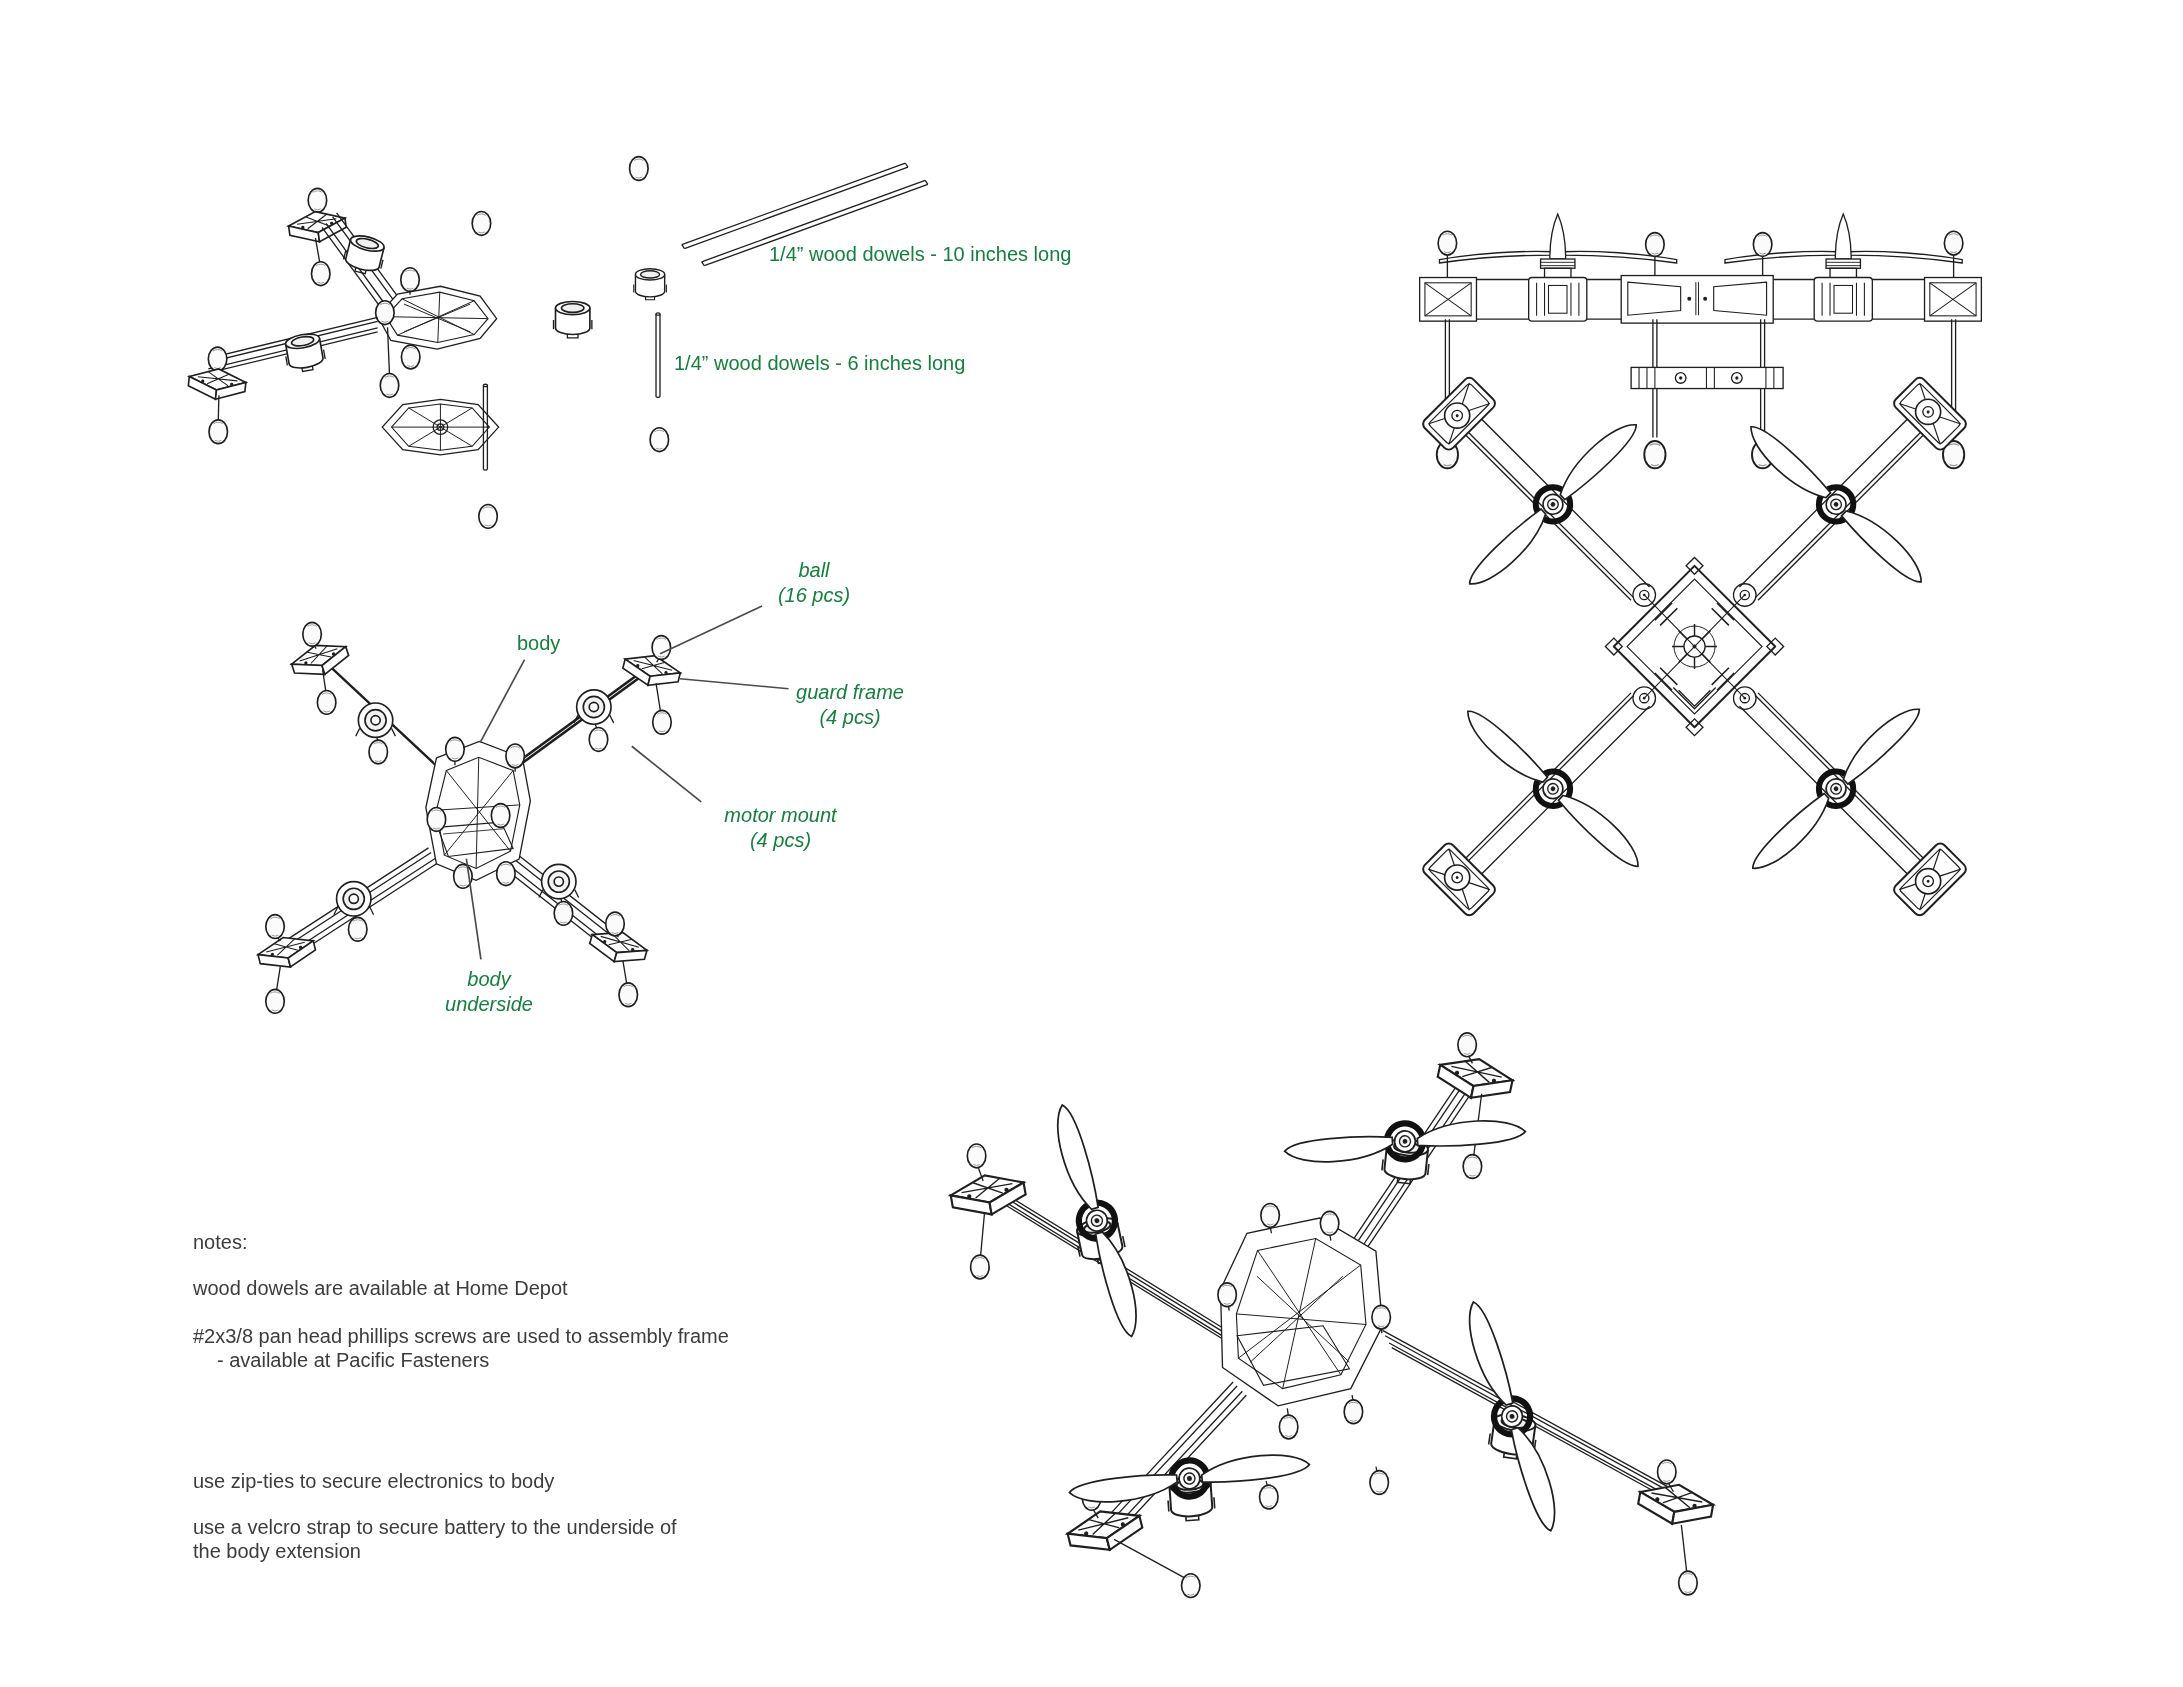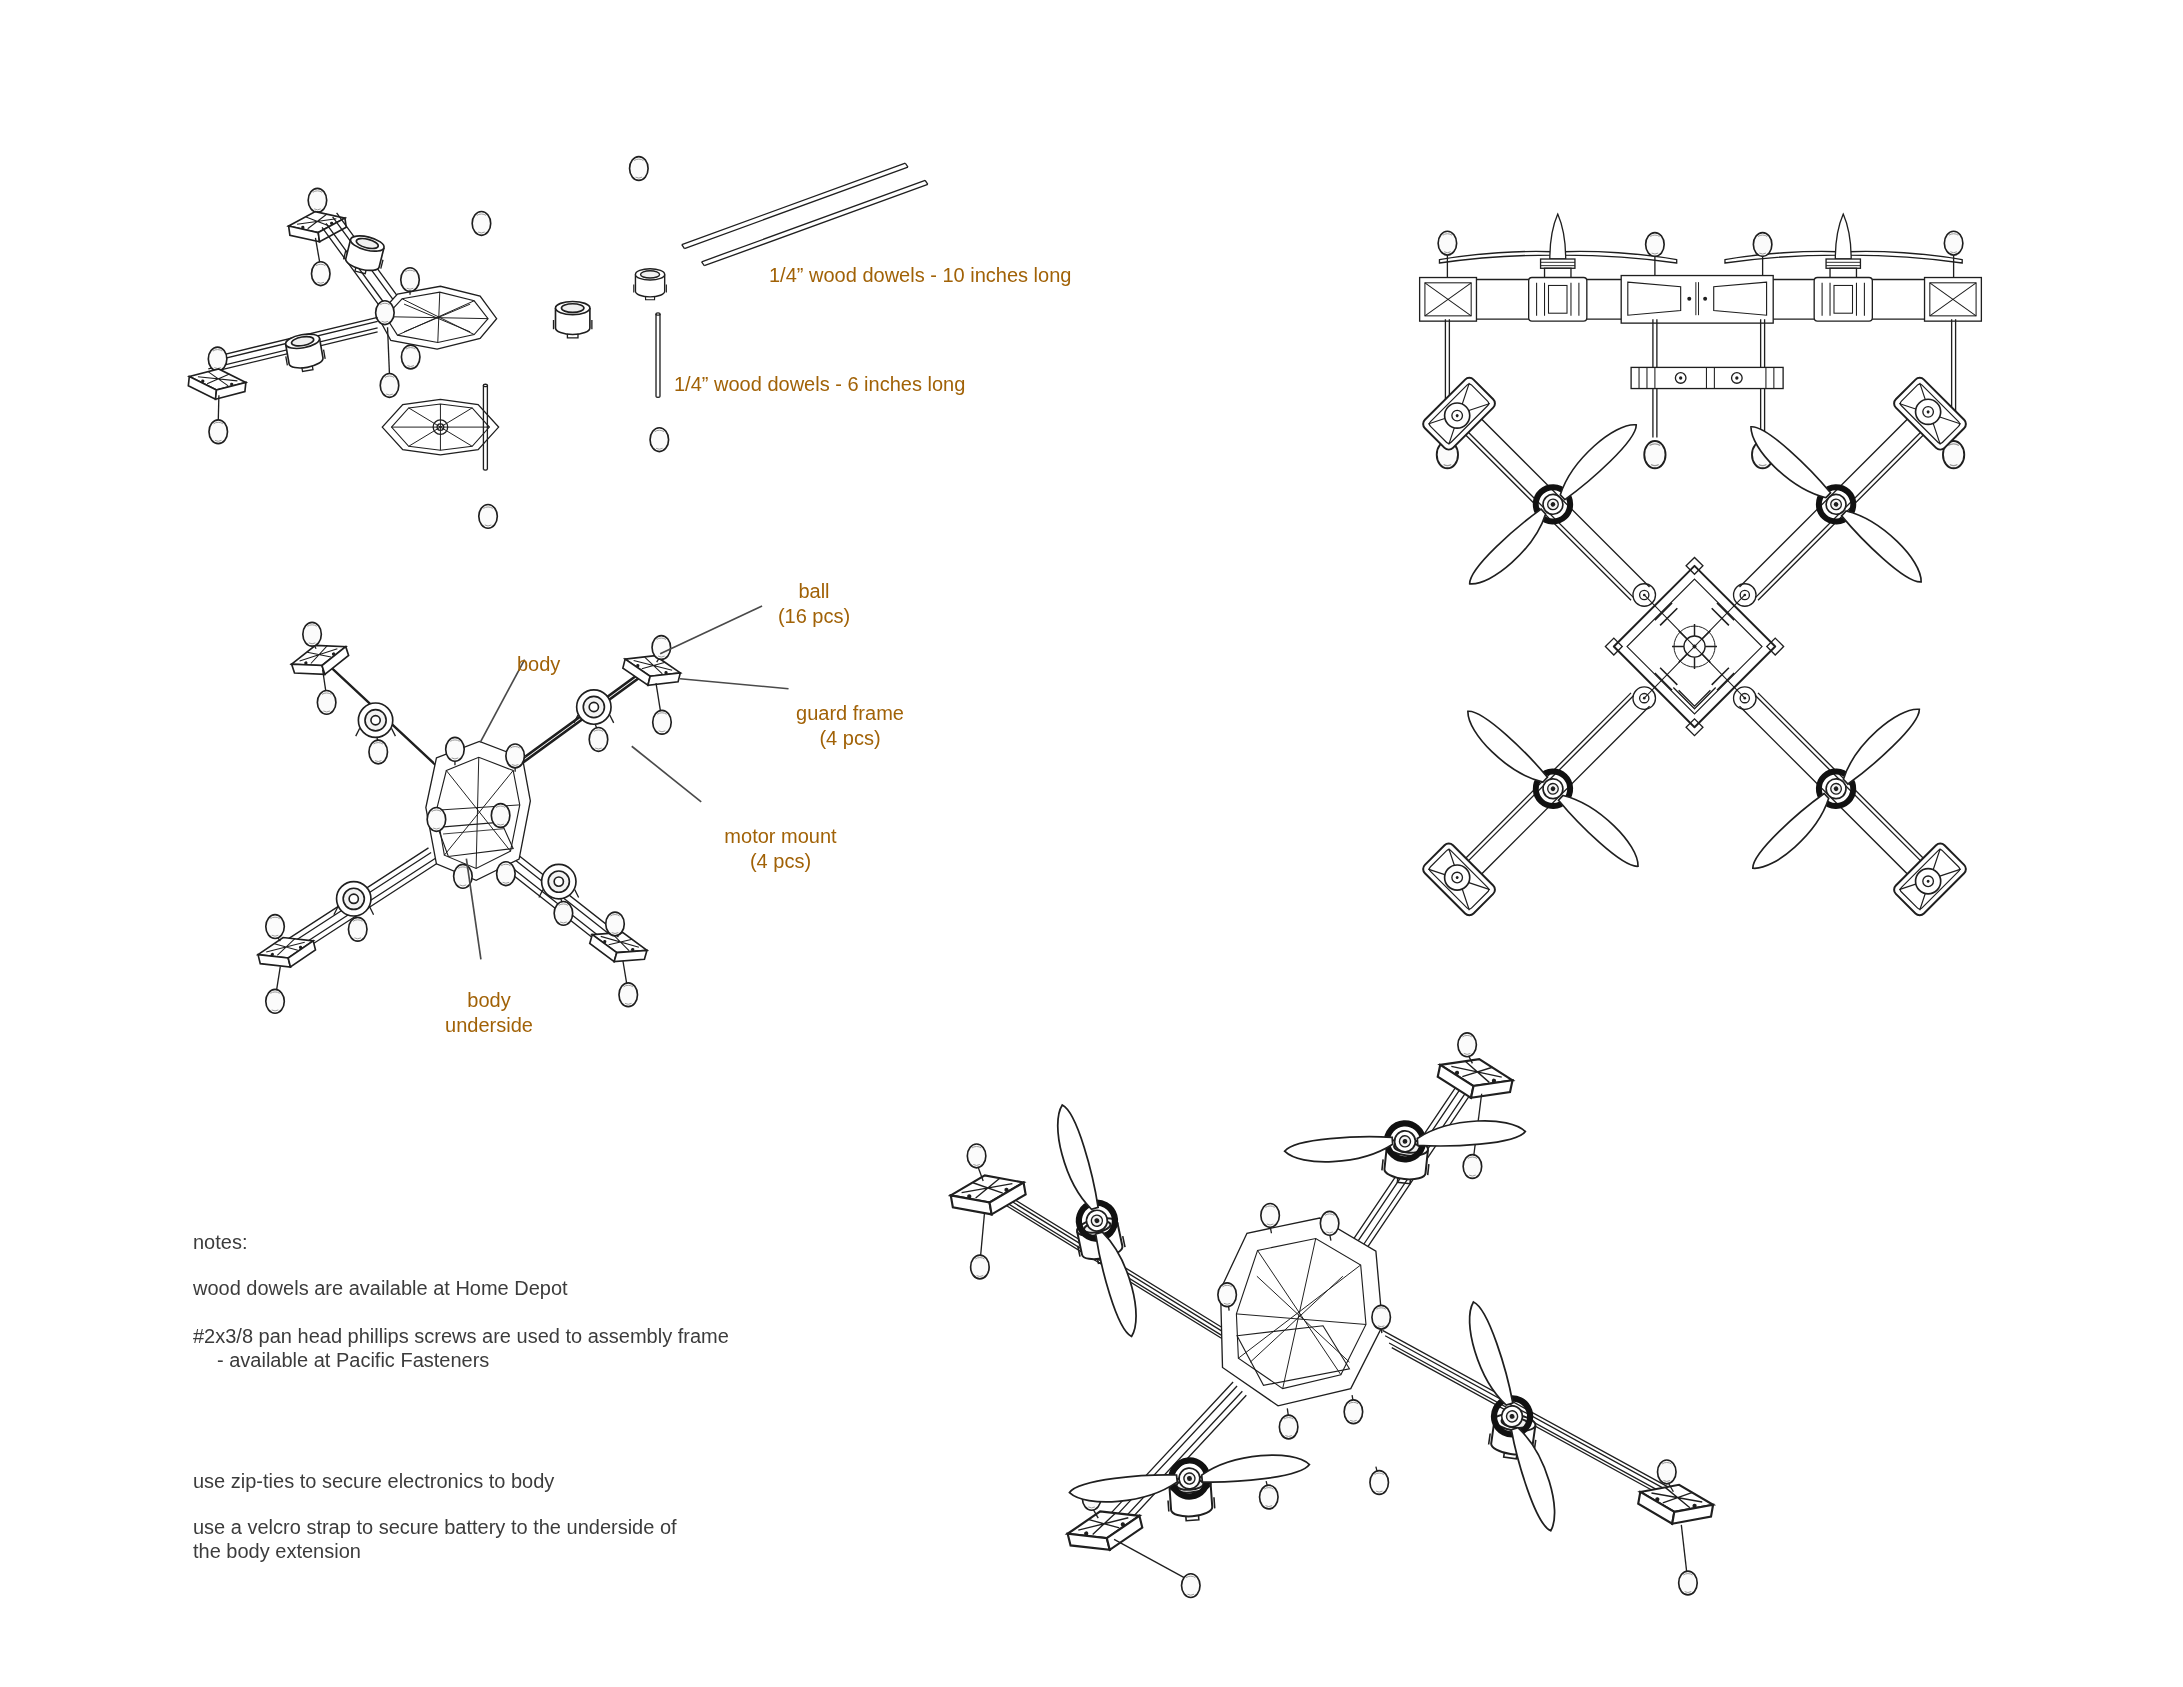--- a/index.html
+++ b/index.html
@@ -1,21 +1,21 @@
 <!DOCTYPE html>
 <html style="font-size:10.6px"><head>
 <meta charset="utf-8">
 <style>
   html,body{margin:0;padding:0;background:#ffffff;}
   #sheet{position:relative;width:2183px;height:1687px;background:#ffffff;overflow:hidden;
          font-family:"Liberation Sans", sans-serif;}
   svg{position:absolute;}
   svg *{vector-effect:none;}
-  .lbl{position:absolute;font-size:20px;line-height:24.5px;color:#a16207;white-space:nowrap;z-index:6;margin-top:21px;}
-  .lbl.c{text-align:center;}
+  .lbl{position:absolute;font-size:20px;line-height:24.5px;color:#15803d;white-space:nowrap;z-index:6;}
+  .lbl.c{text-align:center;font-style:italic;}
   .note{position:absolute;font-size:20px;line-height:24px;color:#3c3c3c;white-space:nowrap;z-index:6;margin-top:41px;}
   .note .indent{padding-left:24px;}
   .draw{z-index:1;}
   .overlay{z-index:5;pointer-events:none;}
 </style>
 </head>
 <body>
 
 <div id="sheet">
 

